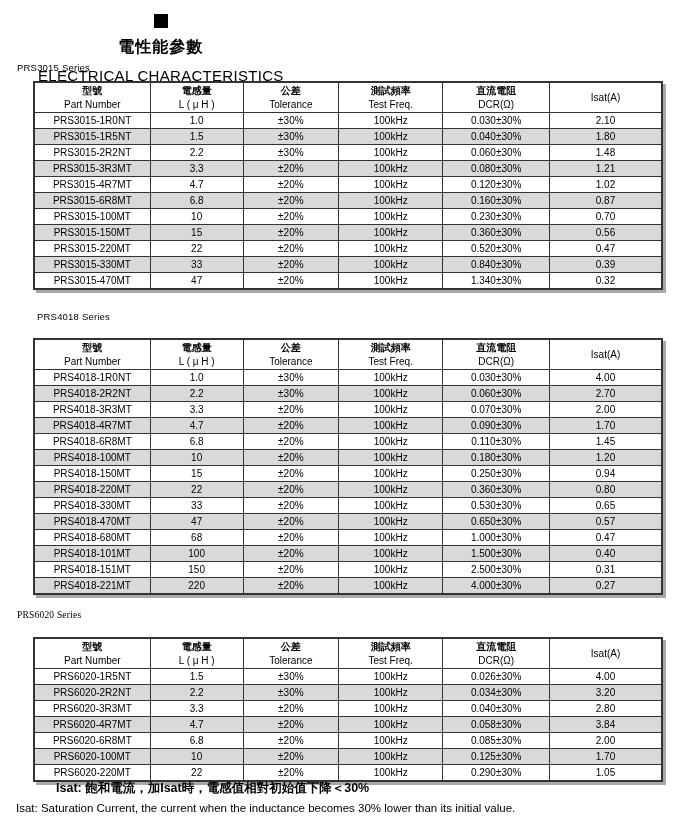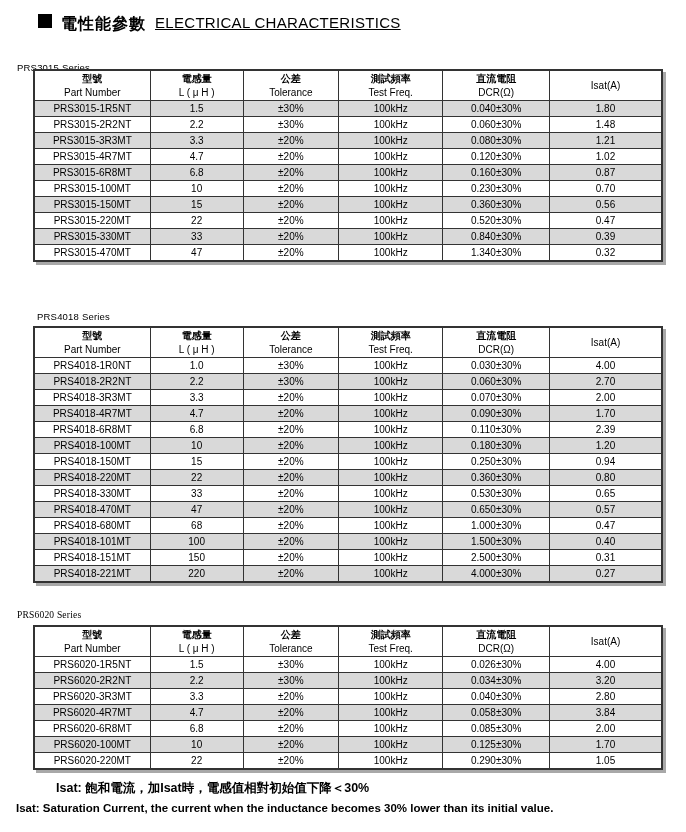--- a/index.html
+++ b/index.html
@@ -10,36 +10,37 @@
   }
   *{box-sizing:border-box;}
   html,body{margin:0;padding:0;}
   body{
     width:686px;height:832px;position:relative;overflow:hidden;
     background:#ffffff;color:var(--text);
     font-family:"Liberation Sans","DejaVu Sans",sans-serif;
   }
   .page-title{
     position:absolute;left:38px;top:14px;
-    display:flex;gap:9px;height:22px;
+    display:flex;align-items:center;gap:9px;height:22px;flex-direction:column;
   }
   .marker{
     width:14px;height:14px;background:#000;flex:0 0 auto;
   }
   .title-zh{font-size:16px;font-weight:bold;letter-spacing:1px;white-space:nowrap;}
   .title-en{font-size:15px;font-weight:normal;letter-spacing:0.3px;white-space:nowrap;text-decoration:underline;}
   .series-label{
     position:absolute;left:17px;font-size:9.5px;letter-spacing:0.2px;white-space:nowrap;
   }
   .spec-table{
     position:absolute;left:33px;width:630px;
     border-collapse:collapse;table-layout:fixed;
     border:2px solid var(--border);
     box-shadow:3px 3px 0 var(--shadow);
     background:#fff;
+    margin-top:12px;
   }
   .spec-table th,.spec-table td{
     border:1px solid var(--border);
     text-align:center;vertical-align:middle;
     padding:0;font-size:10px;line-height:13px;color:var(--text);
     overflow:hidden;white-space:nowrap;
   }
   .spec-table th{height:30px;font-weight:normal;background:#fff;}
   .spec-table th .hzh{font-weight:bold;font-size:10px;line-height:14px;}
   .spec-table th .hen{font-weight:normal;font-size:10px;line-height:13px;}
@@ -50,21 +51,21 @@
   #table-1{top:326px;}
   #label-1{top:311px;margin-left:20px;}
   #table-2{top:625px;}
   #label-2{top:610px;font-family:Liberation Serif, serif;}
   .footnote-zh{
     position:absolute;left:16px;top:780px;
     font-size:12.5px;font-weight:bold;white-space:nowrap;margin-left:40px;
   }
   .footnote-en{
     position:absolute;left:16px;top:802px;
-    font-size:11.5px;font-weight:bold;white-space:nowrap;
+    font-size:11.5px;font-weight:normal;white-space:nowrap;
   }
 </style>
 </head>
 <body>
 
 <div class="page-title">
   <span class="marker"></span>
   <span class="title-zh">電性能參數</span>
   <span class="title-en">ELECTRICAL CHARACTERISTICS</span>
 </div>
@@ -98,20 +99,28 @@
           <div class="hen">Test Freq.</div>
         </th>
         <th>
           <div class="hzh">直流電阻</div>
           <div class="hen">DCR(Ω)</div>
         </th>
         <th>Isat(A)</th>
       </tr>
     </thead>
     <tbody>
+      <tr>
+        <td>PRS3015-1R0NT</td>
+        <td>1.0</td>
+        <td>±30%</td>
+        <td>100kHz</td>
+        <td>0.030±30%</td>
+        <td>2.10</td>
+      </tr>
       <tr class="shaded">
         <td>PRS3015-1R5NT</td>
         <td>1.5</td>
         <td>±30%</td>
         <td>100kHz</td>
         <td>0.040±30%</td>
         <td>1.80</td>
       </tr>
       <tr>
         <td>PRS3015-2R2NT</td>
@@ -255,21 +264,21 @@
         <td>100kHz</td>
         <td>0.090±30%</td>
         <td>1.70</td>
       </tr>
       <tr>
         <td>PRS4018-6R8MT</td>
         <td>6.8</td>
         <td>±20%</td>
         <td>100kHz</td>
         <td>0.110±30%</td>
-        <td>2.39</td>
+        <td>1.45</td>
       </tr>
       <tr class="shaded">
         <td>PRS4018-100MT</td>
         <td>10</td>
         <td>±20%</td>
         <td>100kHz</td>
         <td>0.180±30%</td>
         <td>1.20</td>
       </tr>
       <tr>

